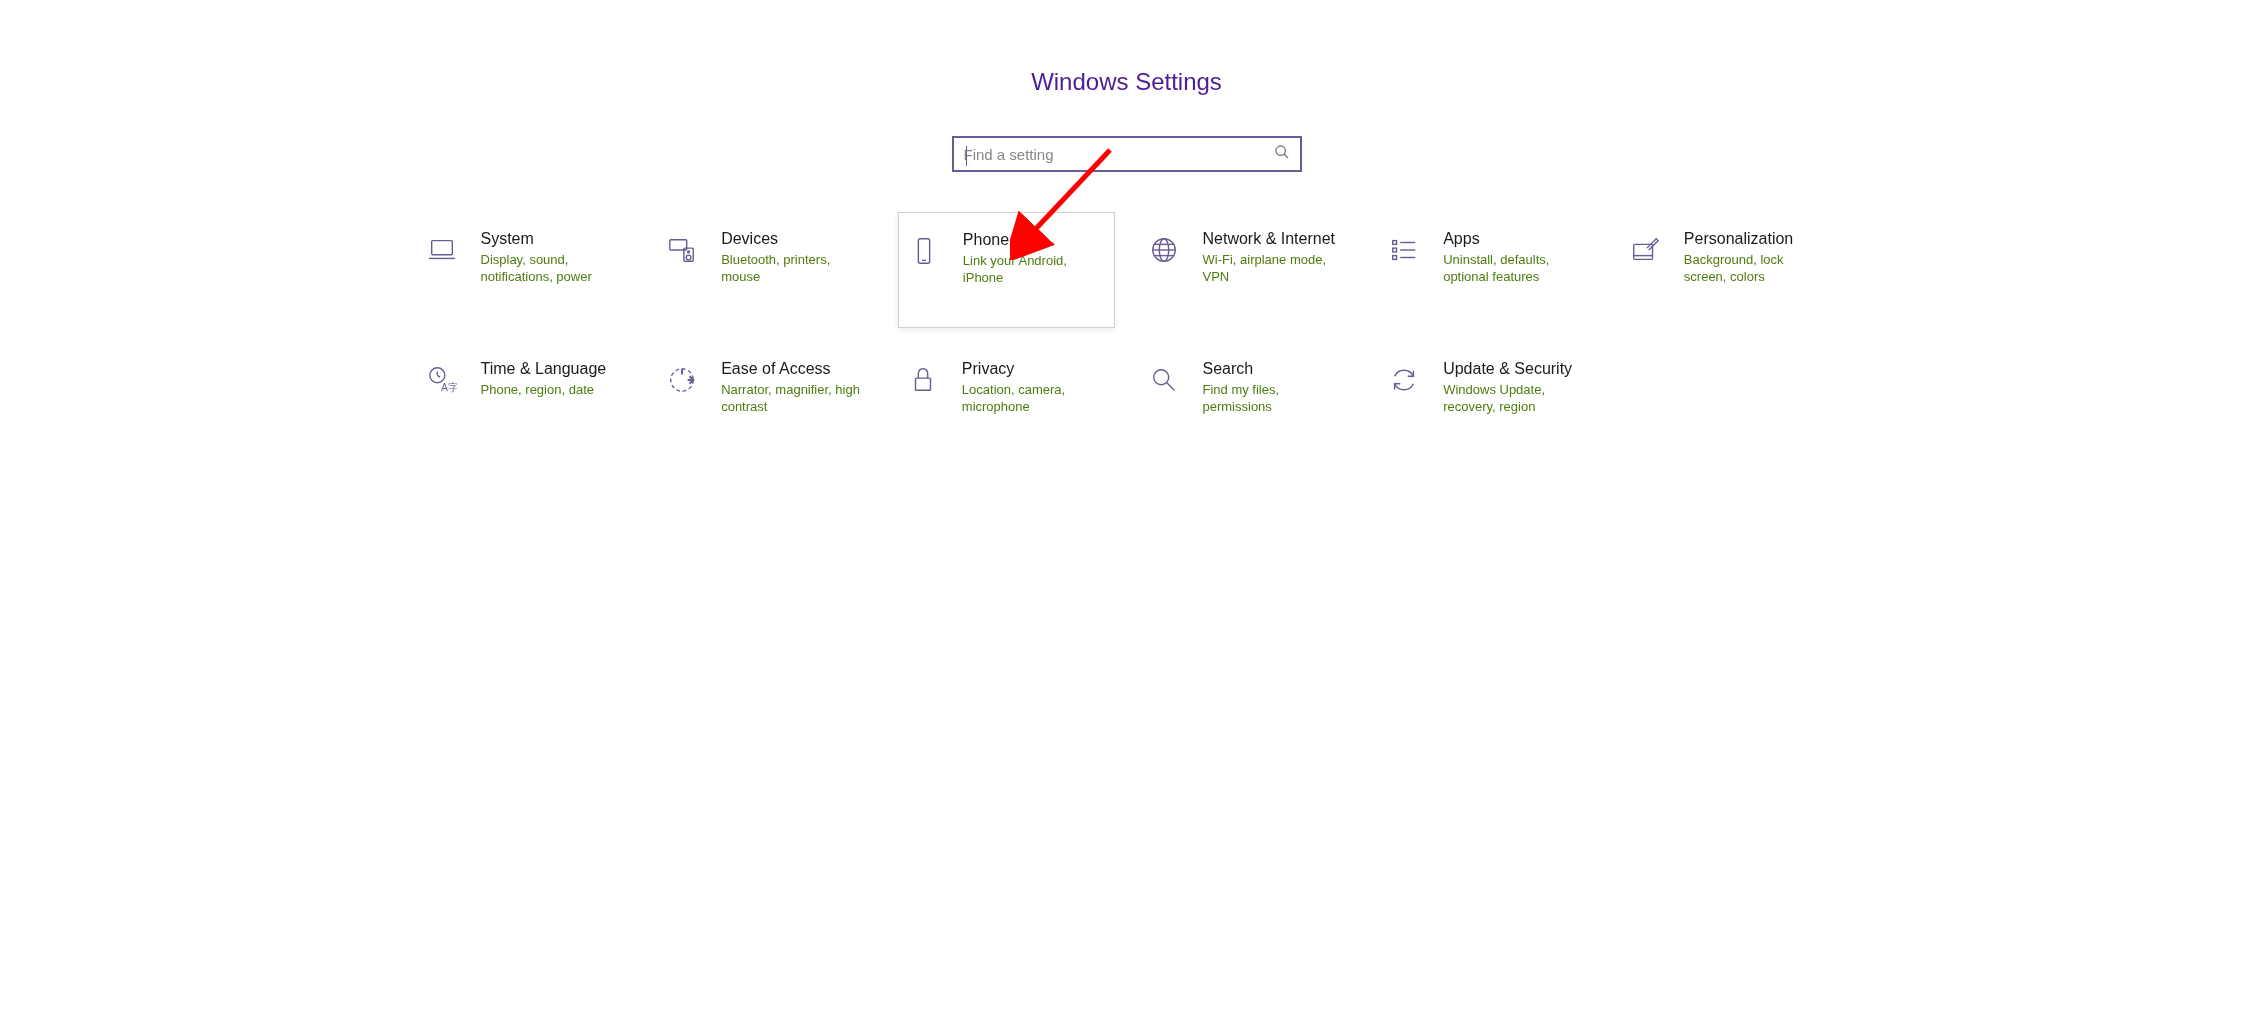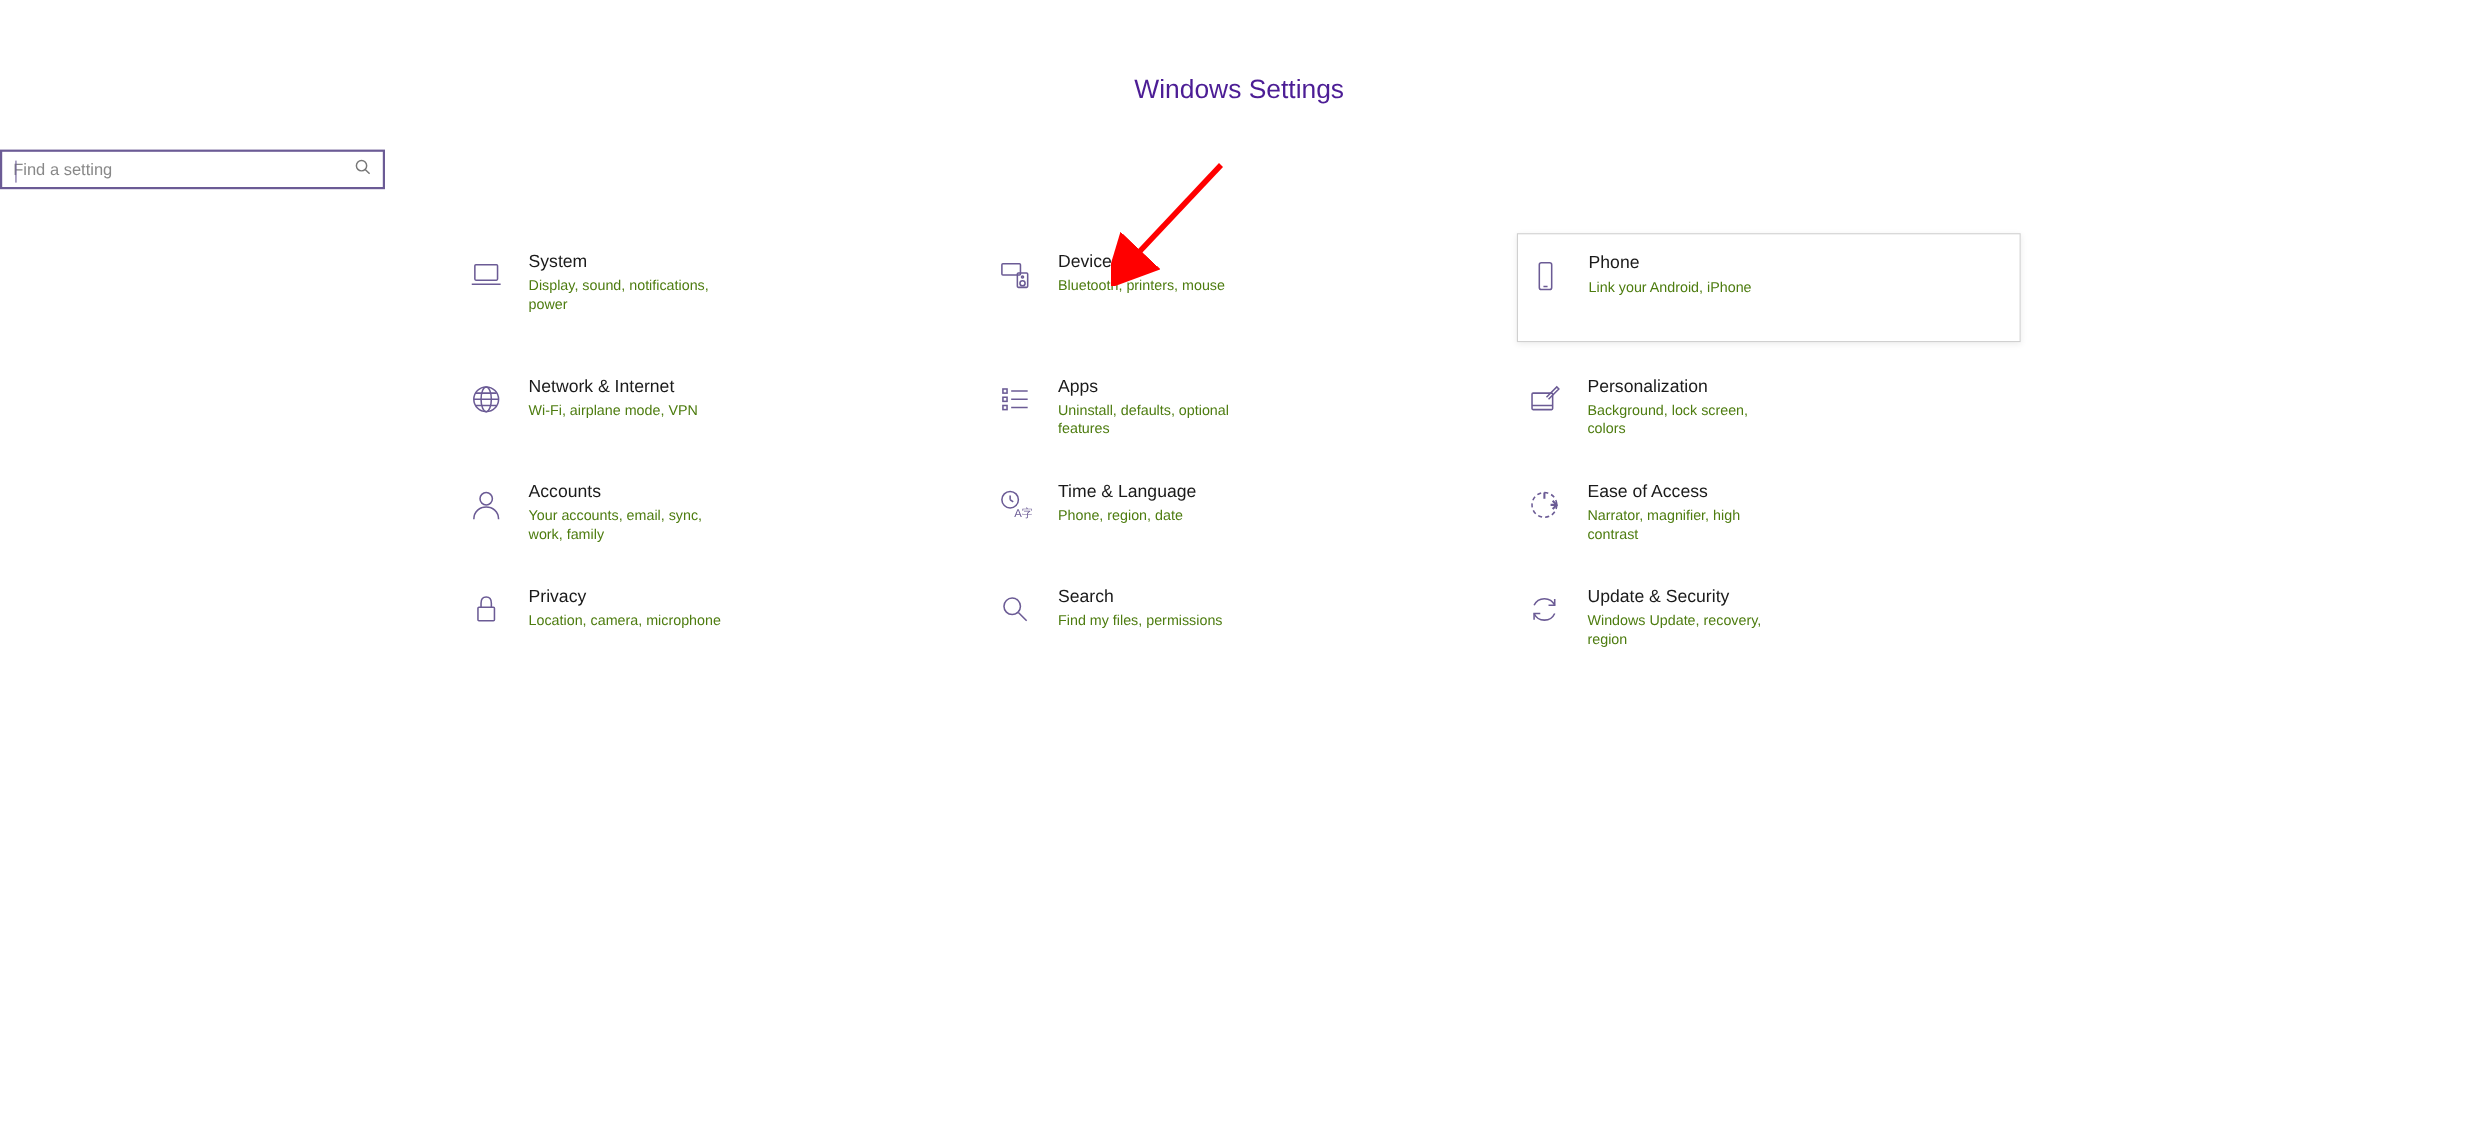--- a/index.html
+++ b/index.html
@@ -12,20 +12,21 @@
     }
     .page-title {
       text-align: center;
       font-size: 24px;
       font-weight: 400;
       color: #4c1d95;
       padding-top: 68px;
     }
     .search-wrap {
       display: flex;
+      justify-content: center;
       margin-top: 40px;
     }
     .search-box {
       width: 350px;
       height: 36px;
       border: 2px solid #6b5b95;
       display: flex;
       align-items: center;
       padding: 0 10px;
       position: relative;
@@ -45,21 +46,21 @@
       top: 8px;
       width: 1px;
       height: 20px;
       background: #6b5b95;
     }
     .search-icon { color: #777; }
     .grid {
       width: 1420px;
       margin: 50px auto 0;
       display: grid;
-      grid-template-columns: repeat(3, 1fr);
+      grid-template-columns: repeat(6, 1fr);
       column-gap: 0;
       row-gap: 60px;
       gap: 24px;
     }
     .tile {
       display: flex;
       align-items: flex-start;
       padding: 8px 10px;
       cursor: pointer;
     }
@@ -211,32 +212,20 @@
           <path d="M18 14 L28 4 L30 6 L20 16"></path>
           <line x1="4" y1="22" x2="24" y2="22"></line>
         </svg>
     </span>
     <div class="tile-text">
       <div class="tile-title">Personalization</div>
       <div class="tile-desc">Background, lock screen, colors</div>
     </div>
   </div>
 
-  <div class="tile">
-    <span class="tile-icon">
-      <svg viewBox="0 0 32 32">
-          <circle cx="16" cy="10" r="6"></circle>
-          <path d="M4 30 C4 22 10 18 16 18 C22 18 28 22 28 30"></path>
-        </svg>
-    </span>
-    <div class="tile-text">
-      <div class="tile-title">Accounts</div>
-      <div class="tile-desc">Your accounts, email, sync, work, family</div>
-    </div>
-  </div>
 
   <div class="tile">
     <span class="tile-icon">
       <svg viewBox="0 0 32 32">
           <circle cx="11" cy="11" r="8"></circle>
           <line x1="11" y1="7" x2="11" y2="11"></line>
           <line x1="11" y1="11" x2="14" y2="13"></line>
           <text x="15" y="28" font-size="11" fill="#6b5b95" stroke="none">A字</text>
         </svg>
     </span>

